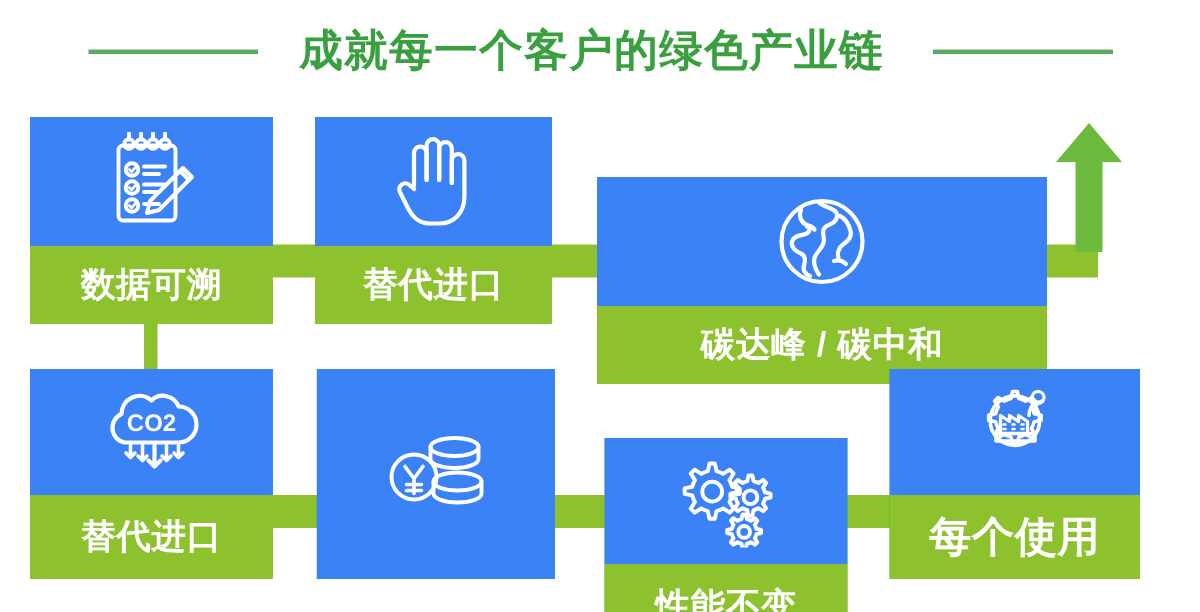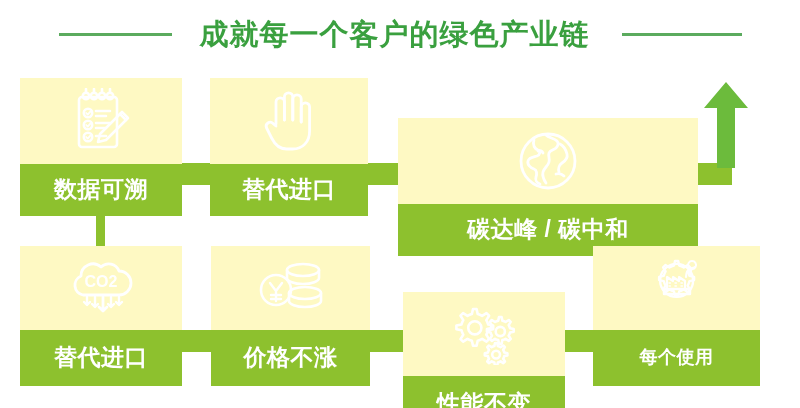--- a/index.html
+++ b/index.html
@@ -55,40 +55,40 @@
     background: #43a849;
     display: flex;
     flex-direction: column;
     overflow: hidden;
   }
   .card .icon-area {
     flex: 1 1 auto;
     display: flex;
     align-items: center;
     justify-content: center;
-    background: #fef9c3;
+    background: #3b82f6;
   }
   .card .icon-area svg {
     display: block;
   }
   .card .label-band {
     flex: 0 0 auto;
     background: #8dc12e;
     color: #ffffff;
     display: flex;
     align-items: center;
     justify-content: center;
     text-align: center;
     font-weight: bold;
     font-size: 23px;
     line-height: 1.12;
     letter-spacing: 0.5px;
   }
   .card .label-band.two-line {
-    font-size: 18px;
+    font-size: 28px;
     line-height: 1.18;
   }
 
   
   .connector {
     position: absolute;
     background: #8dc12e;
   }
 
   
@@ -211,21 +211,20 @@
         <svg width="72" height="58" viewBox="0 0 72 58" fill="none" stroke="#ffffff" stroke-width="2.6" stroke-linecap="round" stroke-linejoin="round">
           <ellipse cx="48" cy="11" rx="16" ry="6"></ellipse>
           <path d="M32 11 v8 c0 3.3 7.2 6 16 6 s16 -2.7 16 -6 v-8"></path>
           <ellipse cx="50" cy="34" rx="16" ry="6"></ellipse>
           <path d="M34 34 v8 c0 3.3 7.2 6 16 6 s16 -2.7 16 -6 v-8"></path>
           <circle cx="21" cy="31" r="15"></circle>
           <path d="M15 24 l6 8 l6 -8 M21 32 v10 M16 36 h10 M16 40 h10" stroke-width="2.4"></path>
         </svg>
       </span>
     </div>
-    <div class="label-band" style="height:56px;">价格不涨</div>
   </div>
 
   <div class="card" style="left:403px; top:246px; width:162px; height:140px;margin-top:46px;">
     <div class="icon-area">
       <span>
         <svg width="70" height="62" viewBox="0 0 70 62" fill="none" stroke="#ffffff" stroke-width="2.6" stroke-linecap="round" stroke-linejoin="round">
           <path d="M24 6 l3.6 0 l1.1 5.1 a16 16 0 0 1 4.4 1.8 l4.4 -2.8 l2.6 2.6 l-2.8 4.4 a16 16 0 0 1 1.8 4.4 l5.1 1.1 l0 3.6 l-5.1 1.1 a16 16 0 0 1 -1.8 4.4 l2.8 4.4 l-2.6 2.6 l-4.4 -2.8 a16 16 0 0 1 -4.4 1.8 l-1.1 5.1 l-3.6 0 l-1.1 -5.1 a16 16 0 0 1 -4.4 -1.8 l-4.4 2.8 l-2.6 -2.6 l2.8 -4.4 a16 16 0 0 1 -1.8 -4.4 l-5.1 -1.1 l0 -3.6 l5.1 -1.1 a16 16 0 0 1 1.8 -4.4 l-2.8 -4.4 l2.6 -2.6 l4.4 2.8 a16 16 0 0 1 4.4 -1.8 z"></path>
           <circle cx="25.8" cy="24.8" r="6.6"></circle>
           <path d="M50 14 l2.6 0 l0.8 3.7 a12 12 0 0 1 3.2 1.3 l3.2 -2 l1.9 1.9 l-2 3.2 a12 12 0 0 1 1.3 3.2 l3.7 0.8 l0 2.6 l-3.7 0.8 a12 12 0 0 1 -1.3 3.2 l2 3.2 l-1.9 1.9 l-3.2 -2 a12 12 0 0 1 -3.2 1.3 l-0.8 3.7 l-2.6 0 l-0.8 -3.7 a12 12 0 0 1 -3.2 -1.3 l-3.2 2 l-1.9 -1.9 l2 -3.2 a12 12 0 0 1 -1.3 -3.2 l-3.7 -0.8 l0 -2.6 l3.7 -0.8 a12 12 0 0 1 1.3 -3.2 l-2 -3.2 l1.9 -1.9 l3.2 2 a12 12 0 0 1 3.2 -1.3 z"></path>
           <circle cx="51.3" cy="28.5" r="4.6"></circle>

